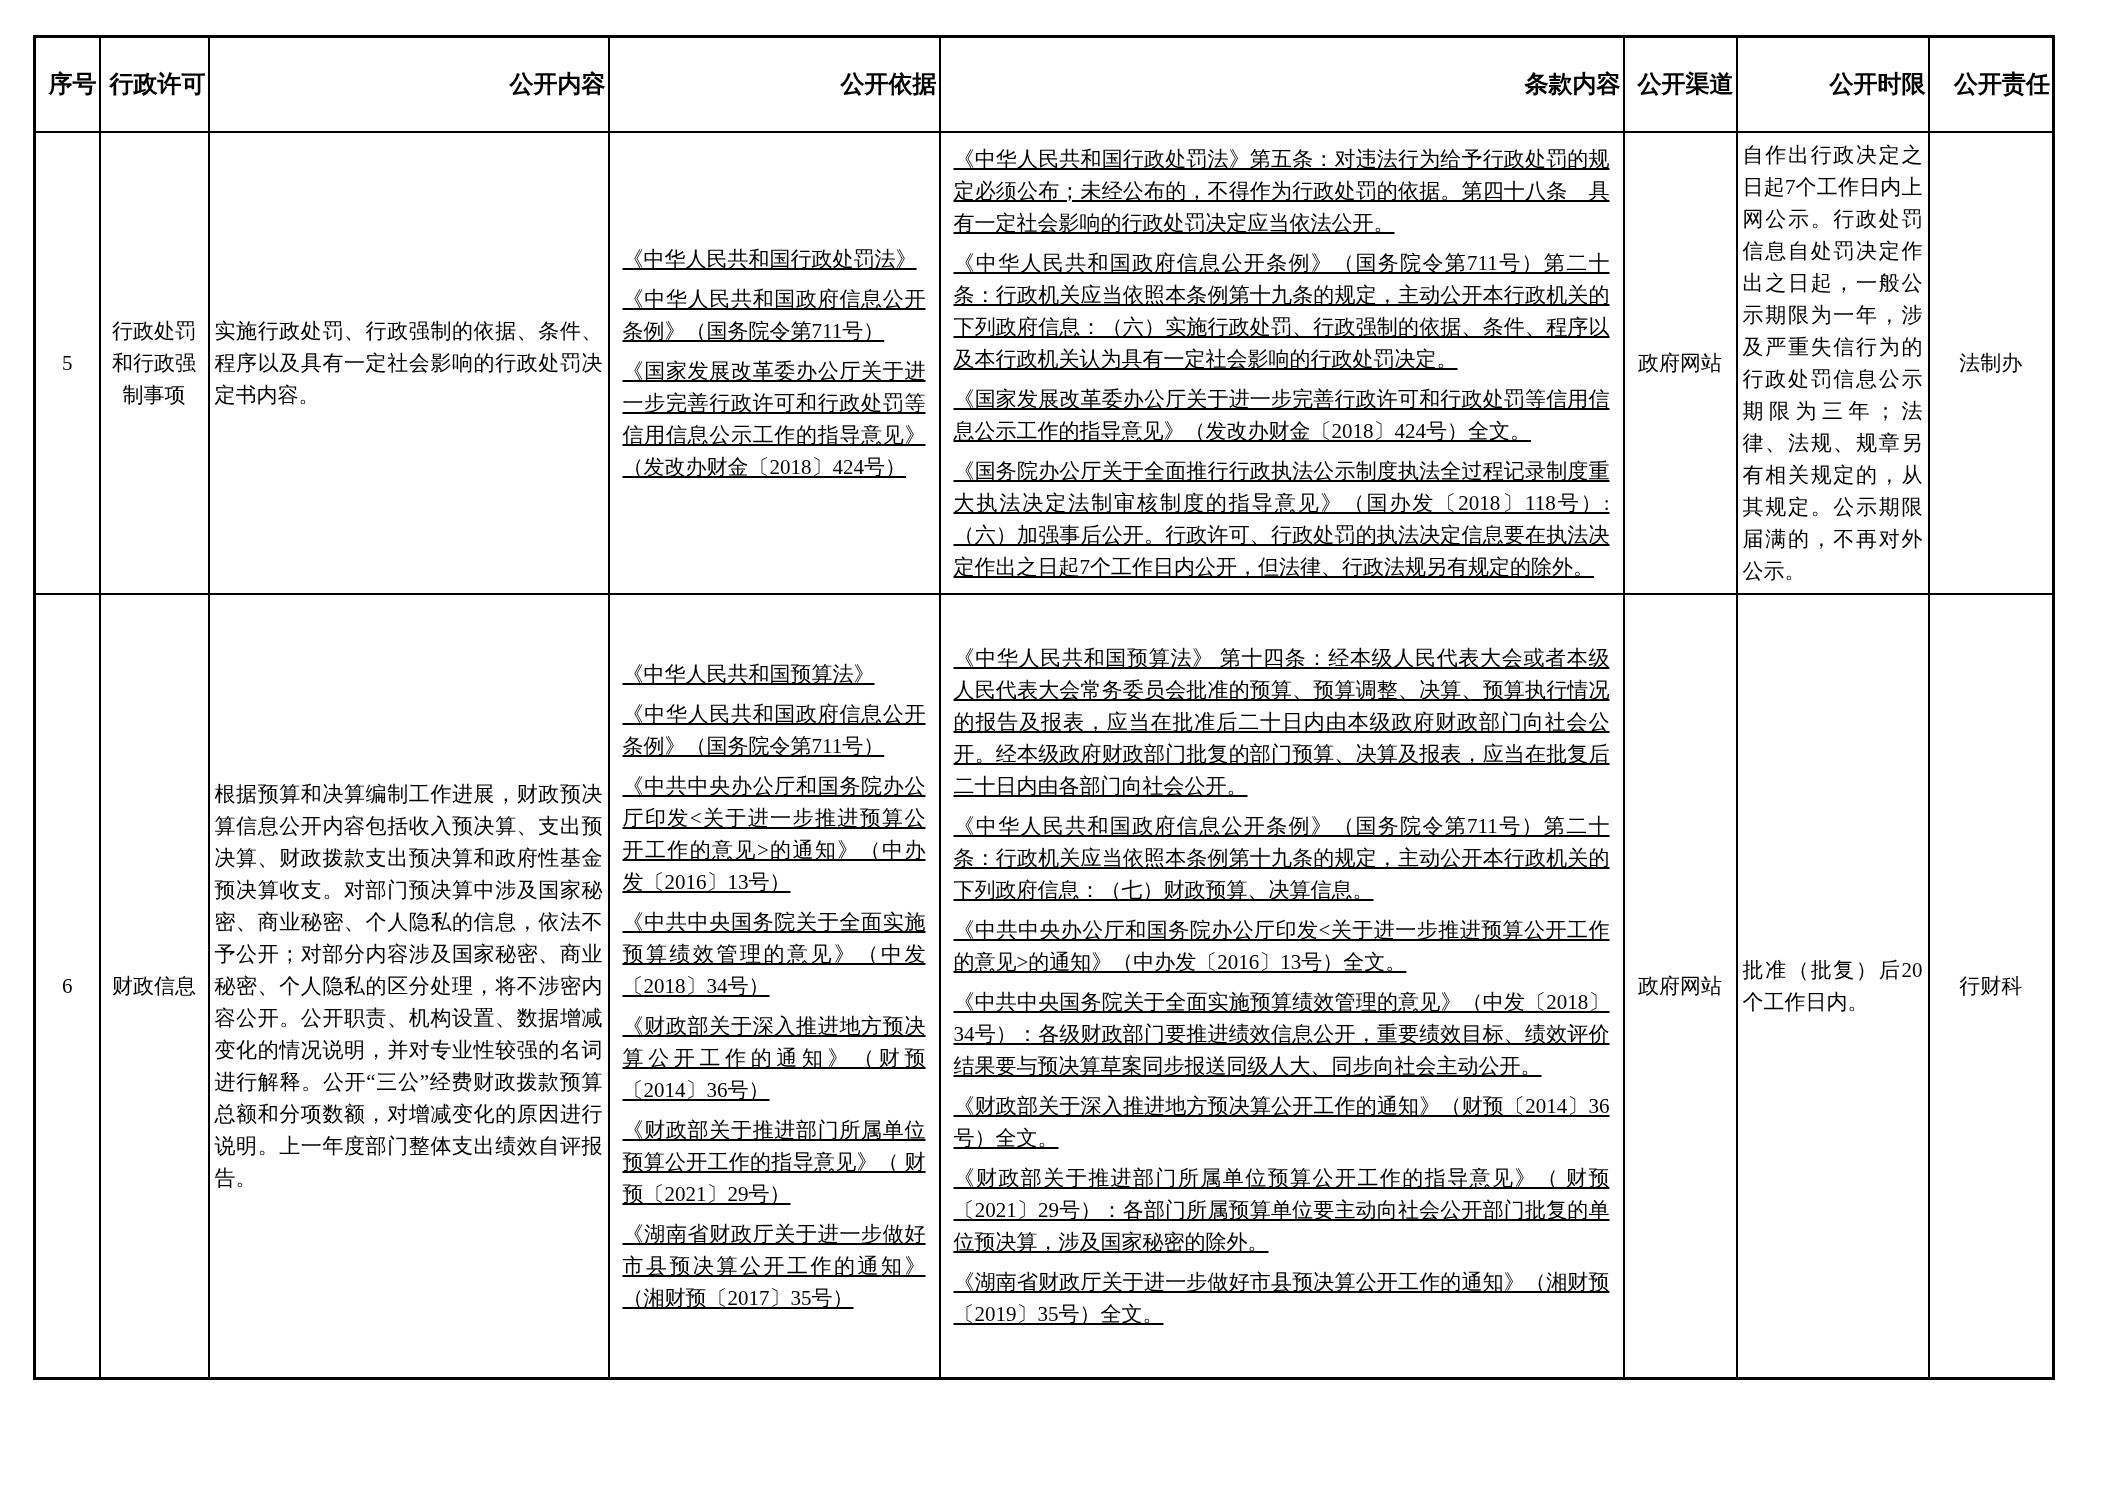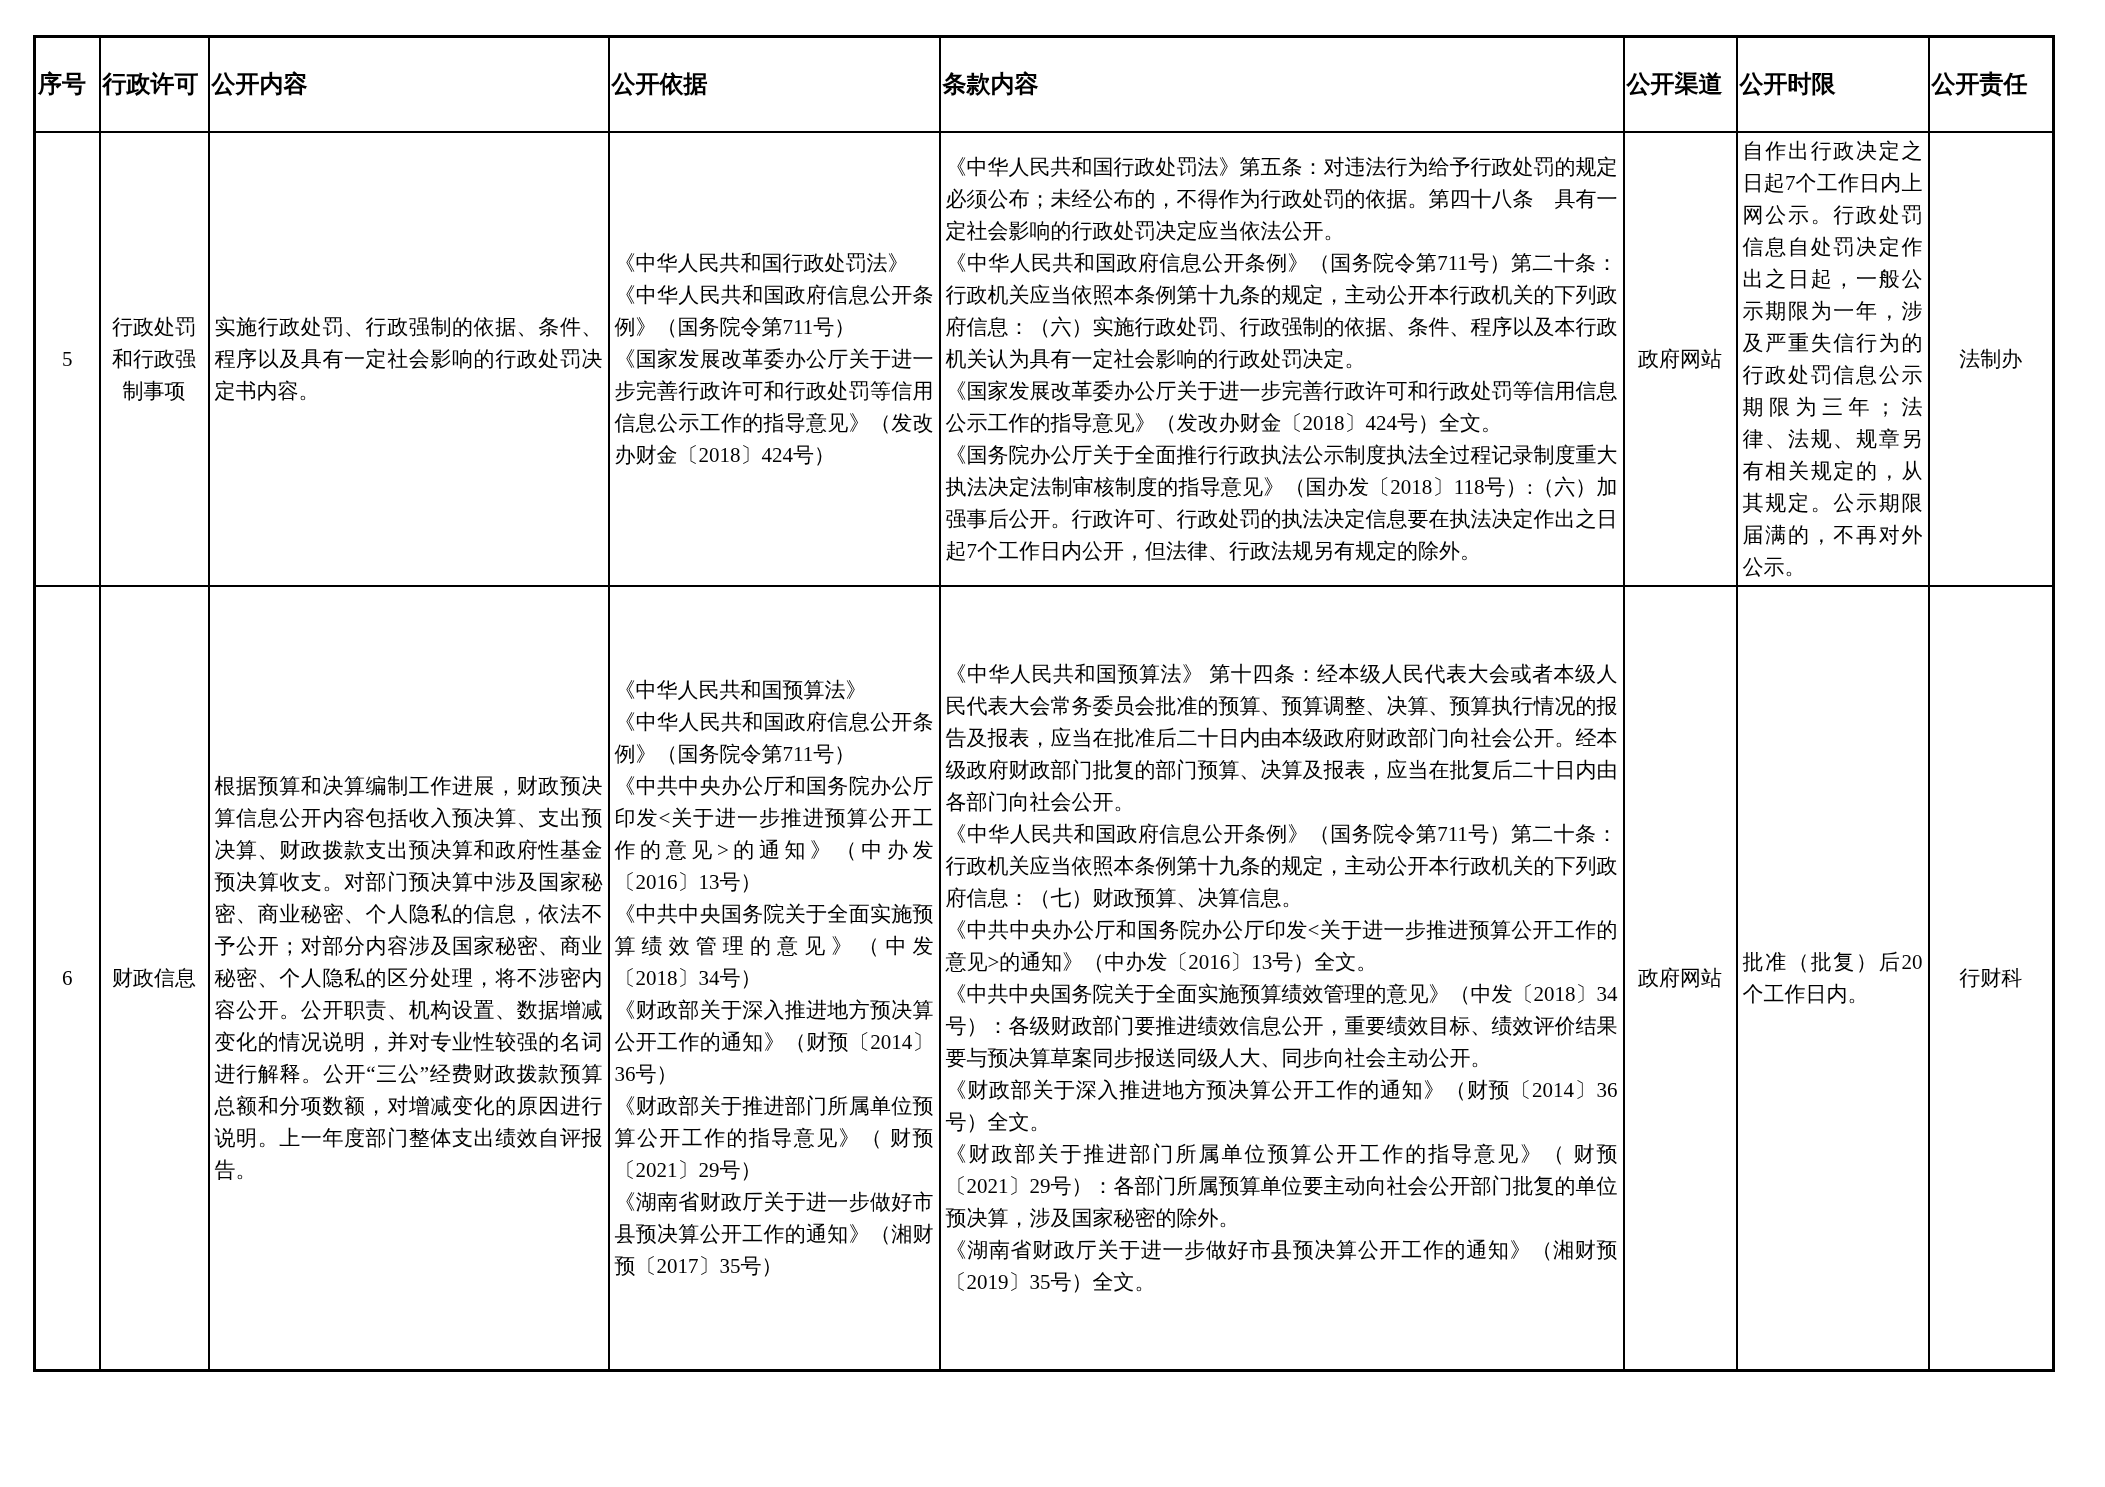--- a/index.html
+++ b/index.html
@@ -26,31 +26,31 @@
   }
   th, td {
     border: 2px solid #000000;
     vertical-align: middle;
     padding: 2px 5px;
     overflow: hidden;
   }
   th {
     font-size: 24px;
     font-weight: bold;
-    text-align: left;
+    text-align: right;
     line-height: 1.45;
     padding: 4px 2px;
   }
   td {
     font-size: 21px;
     line-height: 32px;
   }
   .c-center { text-align: center; border-radius: 25px; }
   .c-just   { text-align: justify; text-justify: inter-ideograph; }
-  .para     { margin: 0; text-align: justify; text-justify: inter-ideograph; }
+  .para     { margin: 8px; text-align: justify; text-justify: inter-ideograph; text-decoration: underline; }
   tr.header-row   { height: 95px;  }
   tr.row-penalty  { height: 452px; }
   tr.row-finance  { height: 785px; }
 </style>
 </head>
 <body>
 
 <div class="page">
   <table class="disclosure-table">
     <colgroup>

